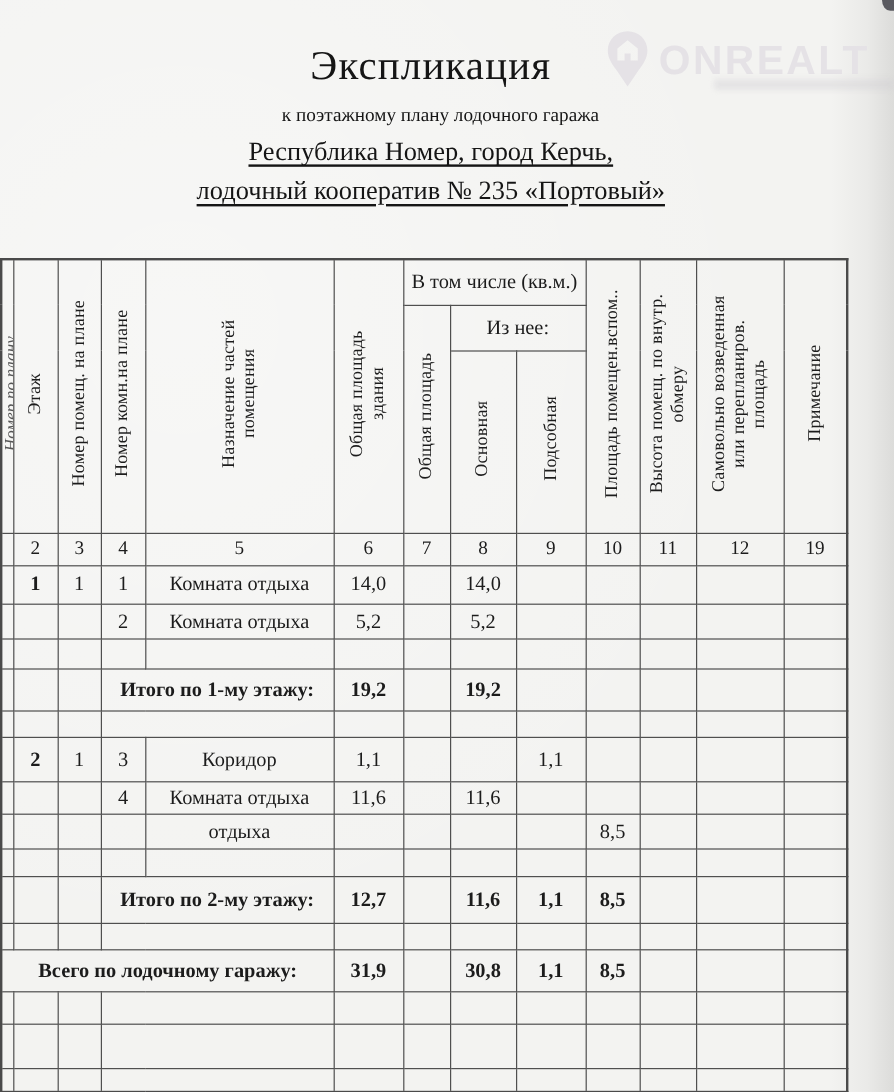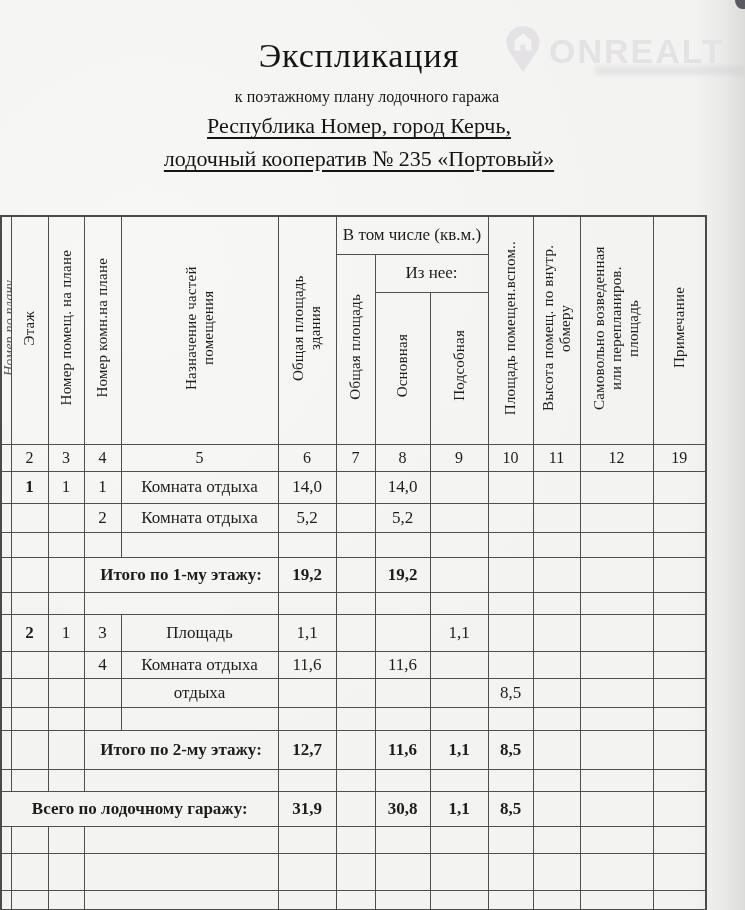--- a/index.html
+++ b/index.html
@@ -206,21 +206,21 @@
       <td></td>
           <td></td>
           <td></td>
     </tr>
 
     <tr class="r6">
       <td></td>
       <td class="bold">2</td>
       <td>1</td>
       <td>3</td>
-      <td class="name">Площадь</td>
+      <td class="name">Коридор</td>
       <td>1,1</td>
       <td></td>
           <td></td>
       <td>1,1</td>
       <td></td>
           <td></td>
           <td></td>
           <td></td>
     </tr>
     <tr class="r7">

